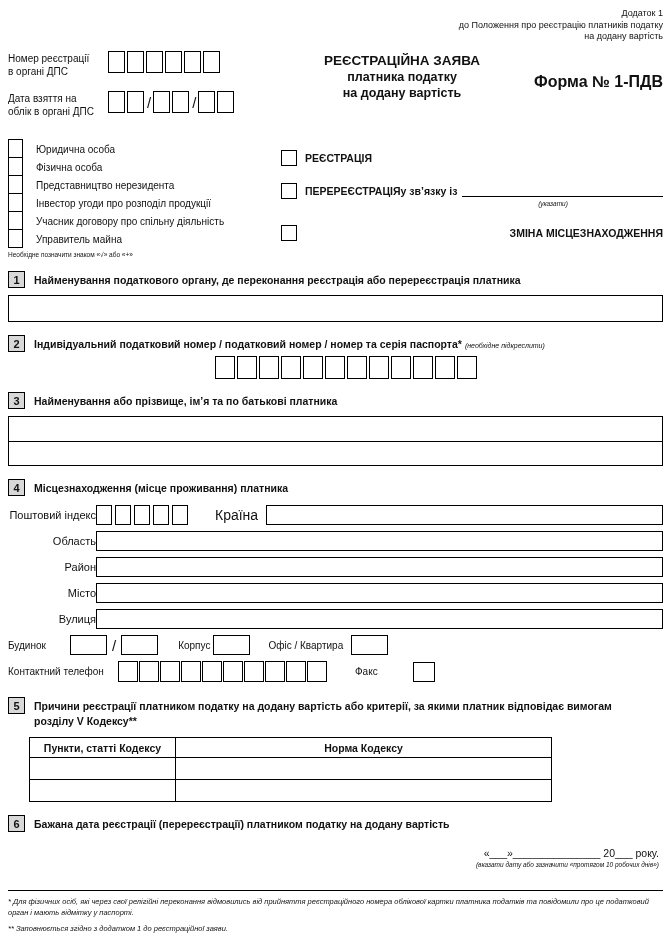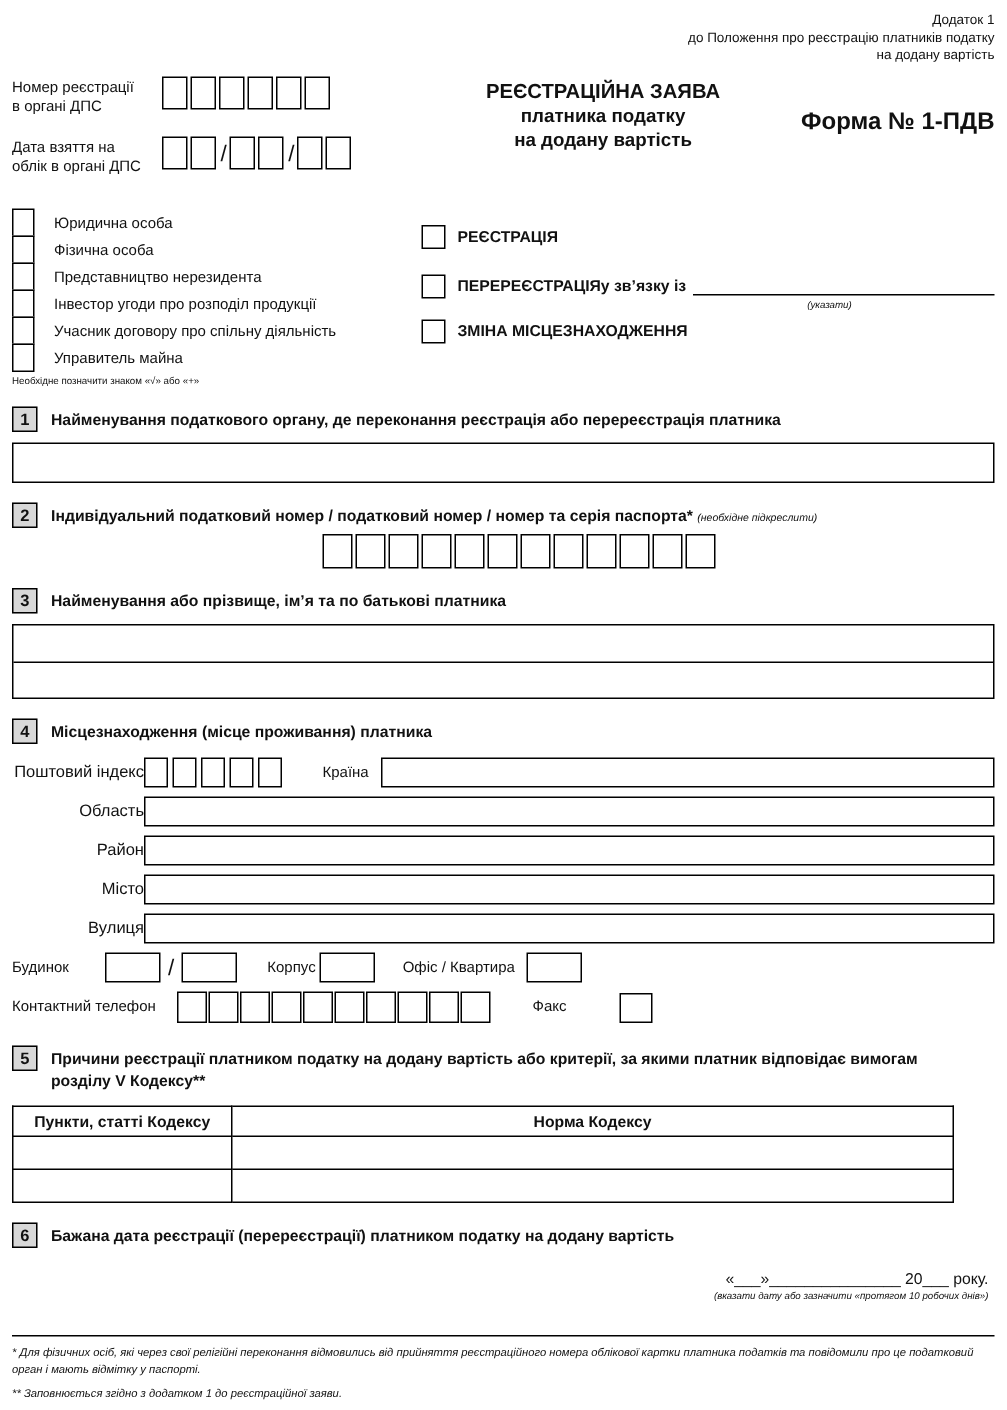--- a/index.html
+++ b/index.html
@@ -26,21 +26,21 @@
   .ent-row { display:flex; align-items:center; }
   .ent-cbx { width:15px; height:19px; border:1px solid #000; margin-top:-1px; flex:none; background:#fff; }
   .ent-label { font-size:10px; padding-left:13px; white-space:nowrap; }
   .ent-note { font-size:6.5px; margin-top:3px; }
 
   .act-col { margin-left:auto; width:382px; padding-top:10px; }
   .act-row { display:flex; align-items:center; }
   .act-cbx { width:16px; height:16px; border:1px solid #000; flex:none; margin-right:8px; background:#fff; }
   .act-label { font-size:10.5px; white-space:nowrap;font-weight:bold; }
   .row-rereg { margin-top:17px; }
-  .row-change { margin-top:4px; }
+  .row-change { margin-top:16px;justify-content:space-between; }
   .fill-line { flex:1; border-bottom:1px solid #000; height:11px; margin-left:5px; }
   .hint-ukazaty { font-size:6.5px; font-style:italic; text-align:center; width:200px; margin-left:172px; margin-top:1px; height:9px; }
 
   .sec { margin-top:13px; }
   .sec-head { display:flex; align-items:flex-start; }
   .sec-num { width:17px; height:17px; flex:none; border:1px solid #000; background:#d8d8d8; font-weight:bold; font-size:11px; display:flex; align-items:center; justify-content:center; }
   .sec-label { font-weight:bold; font-size:10.5px; margin-left:9px; line-height:1.4; padding-top:2px; }
   .small-note { font-weight:normal; font-style:italic; font-size:7px; }
 
   .input-line { border:1px solid #000; height:27px; margin-top:7px; background:#fff; }
@@ -50,34 +50,34 @@
   .input-two .half { height:24px; }
   .input-two .half + .half { border-top:1px solid #000; }
 
   .addr { margin-top:2px; }
   .addr-row { display:flex; align-items:center; margin-top:6px; }
   .addr-row.first { margin-top:9px; }
   .addr-label { font-size:11px; width:88px; flex:none;text-align:right; }
   .addr-input { flex:1; border:1px solid #000; height:20px; background:#fff; }
   .pboxes { display:flex; }
   .pboxes .box { width:16px; height:20px; border:1px solid #000; margin-right:3px; background:#fff; }
-  .country-label { font-size:10px; margin-left:24px; margin-right:8px; }
+  .country-label { font-size:14px; margin-left:24px; margin-right:8px; }
   .wbox { width:37px; height:20px; border:1px solid #000; flex:none; background:#fff; }
   .bslash { font-size:15px; margin:0 5px; }
   .inline-label { font-size:10px; }
   .lbl-bud { width:62px; flex:none; }
   .lbl-korp { margin-left:20px; margin-right:3px; }
   .lbl-ofis { margin-left:18px; margin-right:8px; }
   .lbl-phone { width:110px; flex:none; }
   .phboxes .box { width:20px; height:21px; border:1px solid #000; margin-right:1px; background:#fff; }
   .lbl-fax { margin-left:27px; }
   .faxbox { width:22px; height:20px; border:1px solid #000; margin-left:35px; flex:none; background:#fff; }
 
   .sec-label.wrap { max-width:620px; }
-  table.code-table { width:628px; border-collapse:collapse; margin-top:9px; table-layout:fixed; }
+  table.code-table { width:523px; border-collapse:collapse; margin-top:9px; table-layout:fixed;margin-left:21px; }
   table.code-table th, table.code-table td { border:1px solid #000; }
   table.code-table th { font-size:10.5px; font-weight:bold; height:20px; text-align:center; }
   table.code-table th.c1 { width:146px; }
   table.code-table td { height:22px; }
 
   .date-block { text-align:right; margin-top:15px; padding-right:4px; }
   .date-line { font-size:10.5px; }
   .date-hint { font-size:6.5px; font-style:italic; margin-top:2px; }
 
   .foot-rule { border-top:1.5px solid #000; margin-top:22px; }

